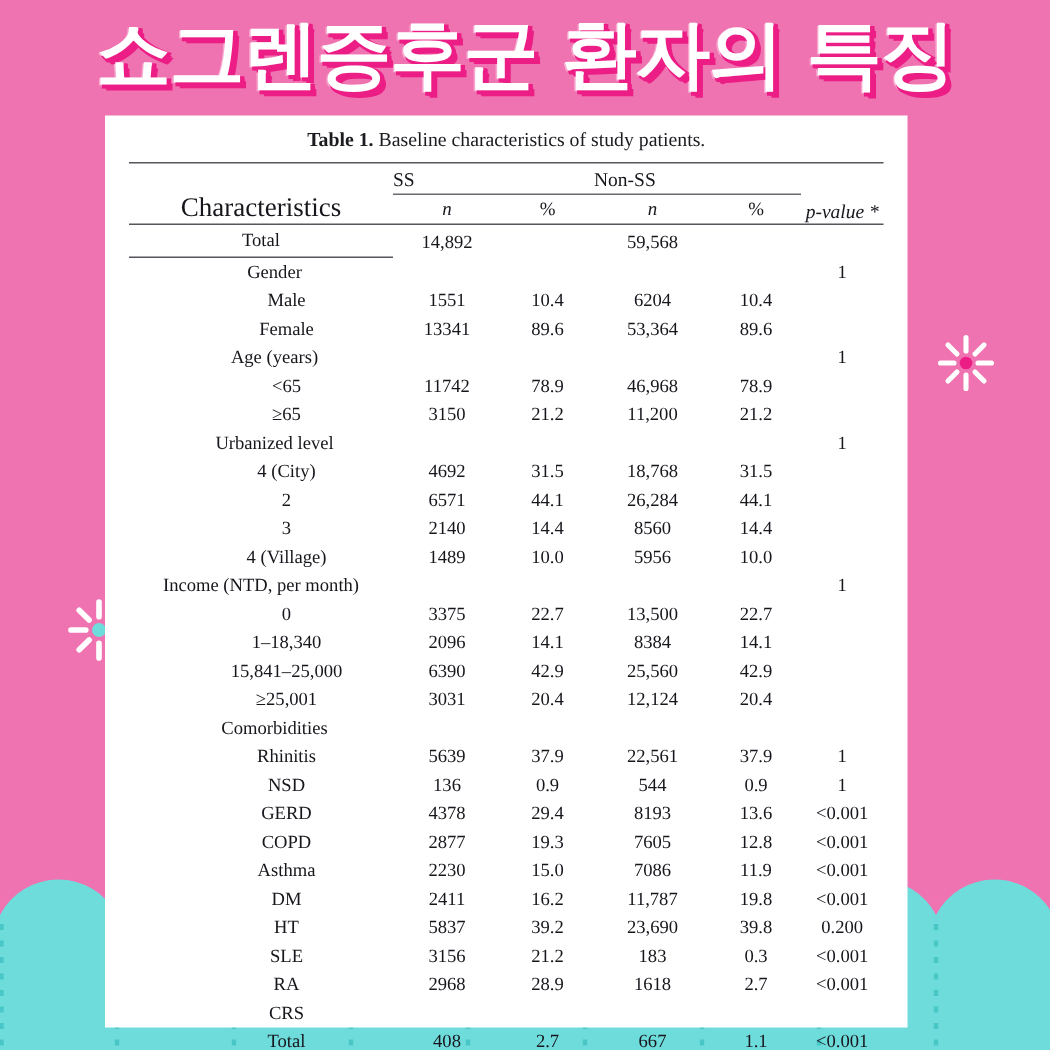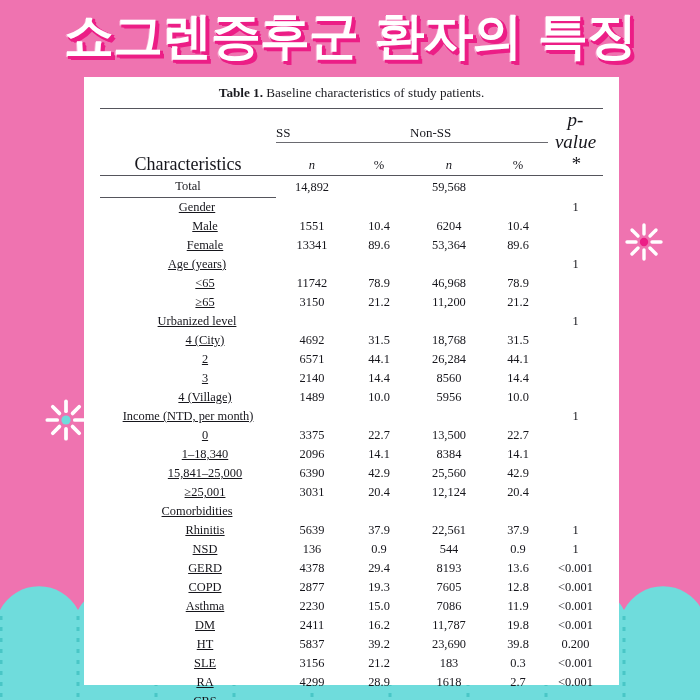--- a/index.html
+++ b/index.html
@@ -61,21 +61,21 @@
        4px 4px 0 #ec1e86,
        1px 3px 0 #ec1e86,
        3px 1px 0 #ec1e86,
       -1px 1px 0 #f8a8cf;
     white-space: nowrap;
   }
 
   
   #card {
     position: absolute;
-    left: 84px;
+    left: 70px;
     top: 77px;
     width: 535px;
     height: 608px;
     background: #ffffff;
     z-index: 3;
     box-sizing: border-box;
     padding: 0;
   }
 
   #caption {
@@ -124,39 +124,39 @@
 
   .hdr-char {
     text-align: center;
     font-weight: bold;
     font-size: 18px;
     vertical-align: middle;
   }
   .hdr-pv {
     text-align: center;
     font-weight: bold;
-    font-size: 19px;
+    font-size: 13px;
     vertical-align: middle;
   }
   .hdr-pv i { font-style: italic; }
 
   .hdr-sub {
     text-align: center;
     font-size: 12.6px;
     font-weight: bold;
     font-style: italic;
     padding-top: 2px !important;
     padding-bottom: 2px !important;
   }
   .hdr-sub.pct { font-style: normal; }
 
   tr.r td { height: 19px; line-height: 19px; }
   tr.r-total td { height: 21px; line-height: 21px; }
 
-  .lbl     { text-align: center; text-decoration: underline; }
+  .lbl     { text-align: center; }
   .num     { text-align: center; }
   .lbl-b   { text-align: center; font-weight: bold; }
 
   
   .ind0 { padding-left: 0 !important; }
   .ind1 { padding-left: 18px !important; }
   .ind2 { padding-left: 34px !important; margin-top: 32px; }
 
   .totalrow-underline { border-bottom: 1.4px solid #55555c; }
 </style>
@@ -464,21 +464,21 @@
         <tr class="r">
           <td class="lbl ind2">SLE</td>
           <td class="num">3156</td>
           <td class="num">21.2</td>
           <td class="num">183</td>
           <td class="num">0.3</td>
           <td class="num">&lt;0.001</td>
         </tr>
         <tr class="r">
           <td class="lbl ind2">RA</td>
-          <td class="num">4299</td>
+          <td class="num">2968</td>
           <td class="num">28.9</td>
           <td class="num">1618</td>
           <td class="num">2.7</td>
           <td class="num">&lt;0.001</td>
         </tr>
         <tr class="r">
           <td class="lbl ind2">CRS</td>
           <td class="num"></td>
           <td class="num"></td>
           <td class="num"></td>

